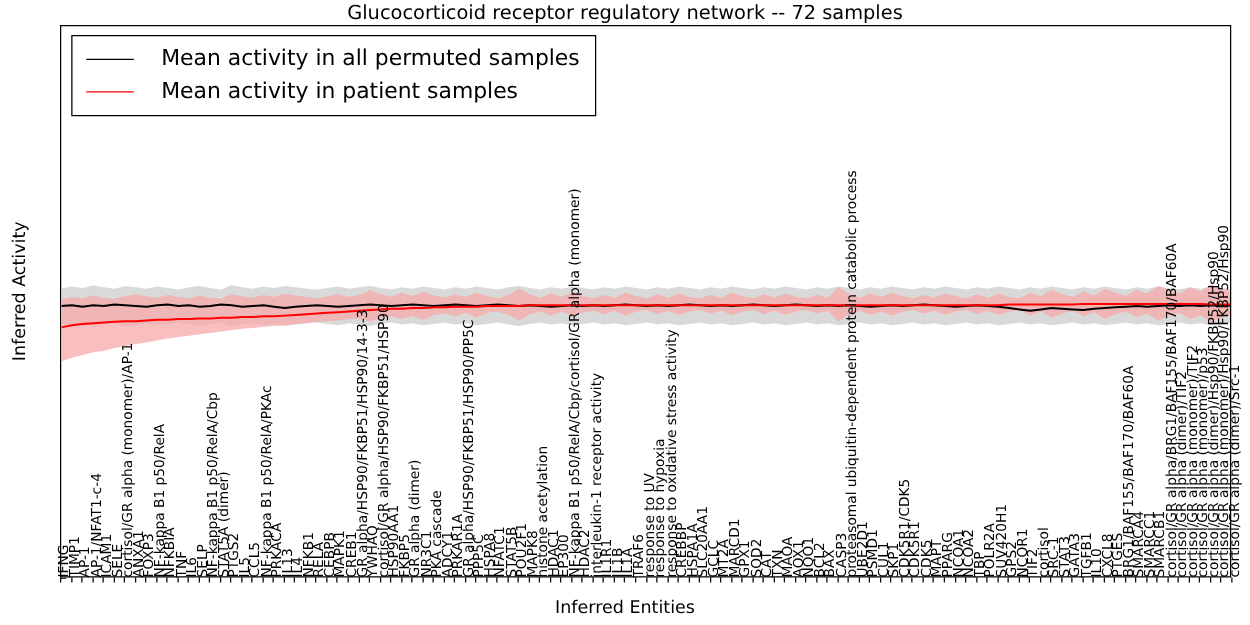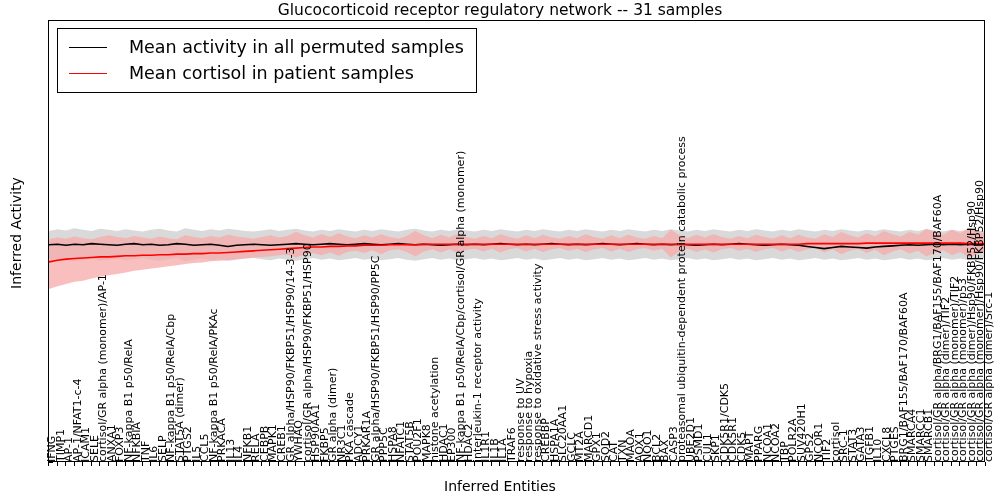--- a/index.html
+++ b/index.html
@@ -53,21 +53,21 @@
   .legend-row{display:flex;align-items:center;height:26px;text-align:center;}
   .legend-swatch{width:38px;height:0;border-top:1.6px solid #000;margin-right:22px;}
   .legend-swatch.red{border-top-color:#ff0000;}
   .legend-label{font-size:17.5px;line-height:18px;white-space:nowrap;}
 </style>
 </head>
 <body>
 
 <div id="figure">
 
-  <div id="chart-title">Glucocorticoid receptor regulatory network -- 31 samples</div>
+  <div id="chart-title">Glucocorticoid receptor regulatory network -- 72 samples</div>
 
   <div id="ylabel-wrap">
     <div id="ylabel">Inferred Activity</div>
   </div>
 
   <div id="yticks-host">
       <div class="ytick-mark" style="position: absolute; left: 48px; top: 20px; width: 5px;"></div>
       <div class="ytick-mark" style="position: absolute; left: 48px; top: 75.25px; width: 5px;"></div>
       <div class="ytick-mark" style="position: absolute; left: 48px; top: 130.5px; width: 5px;"></div>
       <div class="ytick-mark" style="position: absolute; left: 48px; top: 185.75px; width: 5px;"></div>
@@ -316,17 +316,17 @@
 
   <div id="xlabel">Inferred Entities</div>
 
   <div id="legend">
       <div class="legend-row">
         <div class="legend-swatch" style="border-top-color: rgb(0, 0, 0);"></div>
         <div class="legend-label">Mean activity in all permuted samples</div>
       </div>
       <div class="legend-row">
         <div class="legend-swatch red" style="border-top-color: rgb(255, 0, 0);"></div>
-        <div class="legend-label">Mean cortisol in patient samples</div>
+        <div class="legend-label">Mean activity in patient samples</div>
       </div>
     </div>
 
 </div>
 
 </body></html>

